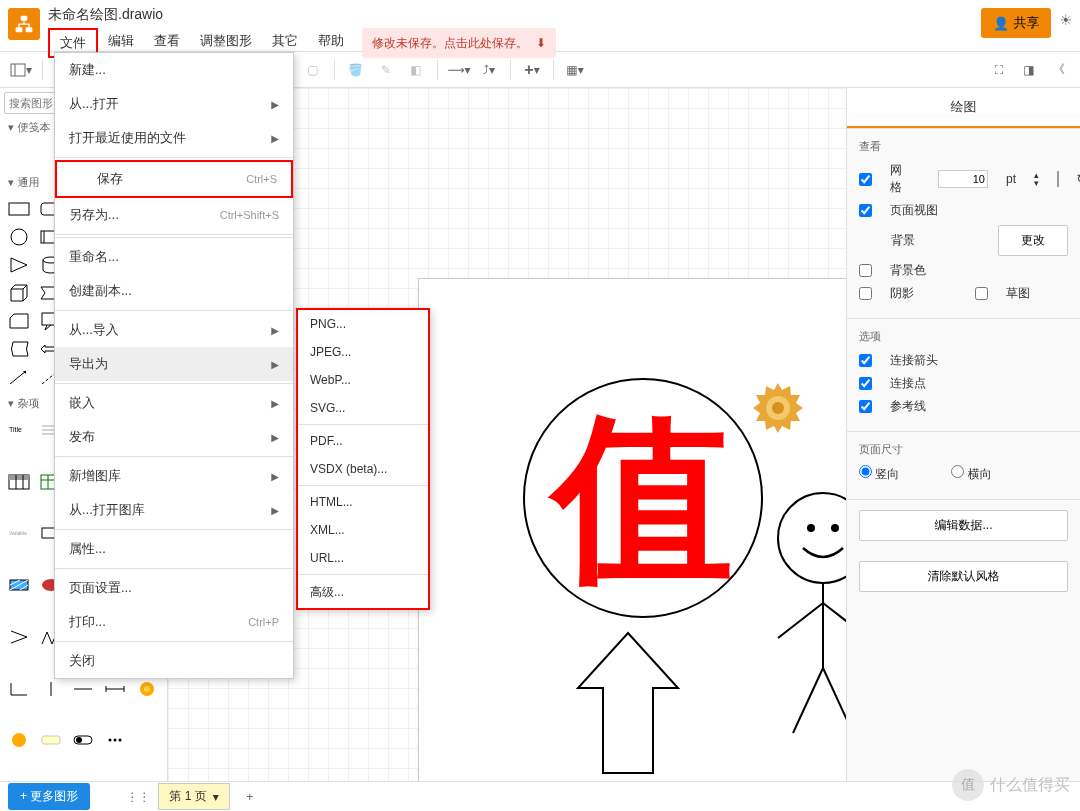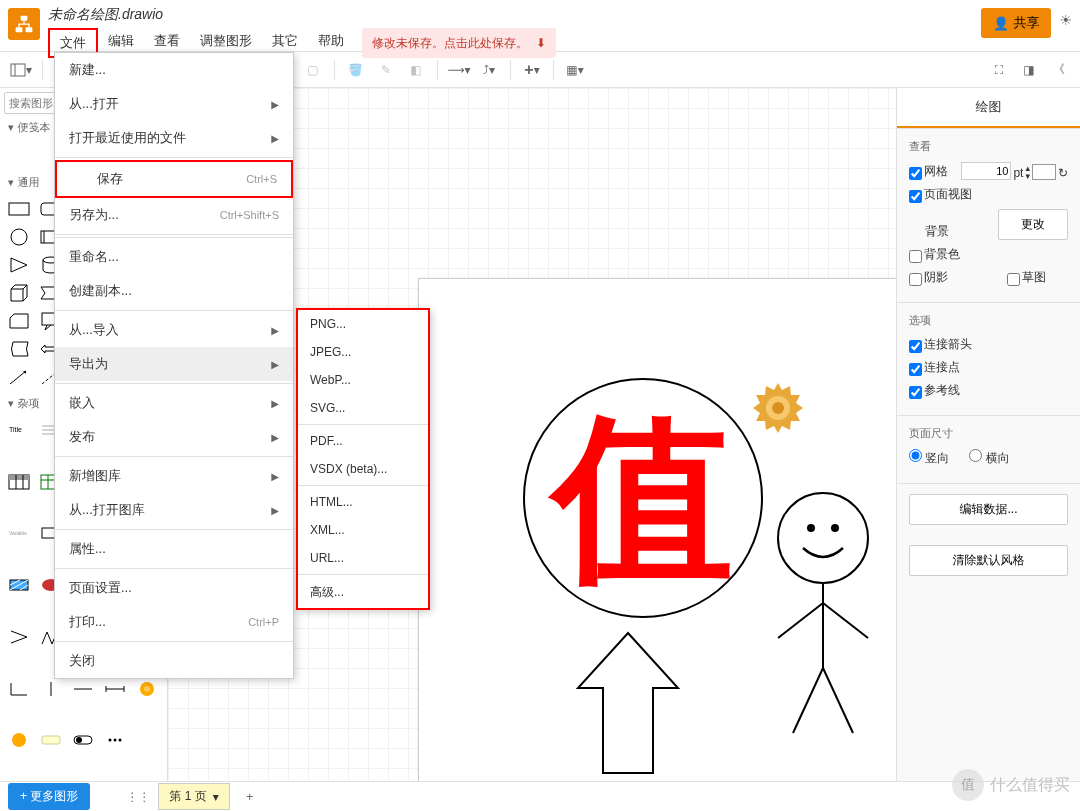--- a/index.html
+++ b/index.html
@@ -3,21 +3,21 @@
   <meta charset="utf-8">
   <style>
     * { box-sizing: border-box; margin: 0; padding: 0; }
     body { font-family: -apple-system, "Helvetica Neue", Arial, sans-serif; font-size: 12px; color: #333; background: #fff; width: 1080px; height: 811px; overflow: hidden; position: relative; }
     
     
     .topbar { height: 52px; display: flex; align-items: flex-start; padding: 4px 8px 0; border-bottom: 1px solid #e0e0e0; }
     .logo { width: 32px; height: 32px; background: #f08705; border-radius: 3px; display: flex; align-items: center; justify-content: center; margin-right: 8px; margin-top: 4px; }
     .logo svg { width: 20px; height: 20px; }
     .top-content { flex: 1; }
-    .filename { font-size: 14px; color: #333; padding: 2px 0 4px; font-style: italic; }
+    .filename { font-size: 14px; color: #333; padding: 2px 0 4px; }
     .menubar { display: flex; gap: 0; }
     .menu-item { padding: 4px 10px; cursor: pointer; font-size: 13px; }
     .menu-item.active { border: 2px solid #ff0000; }
     .save-warning { margin-left: 8px; padding: 3px 10px; background: #ffe6e6; color: #c0392b; border-radius: 3px; font-size: 12px; display: flex; align-items: center; gap: 8px; cursor: pointer; }
     .share-btn { background: #f08705; color: #000; padding: 6px 12px; border-radius: 3px; font-size: 13px; display: flex; align-items: center; gap: 4px; cursor: pointer; margin-top: 4px; }
     .top-icons { margin-left: 8px; margin-top: 8px; font-size: 14px; color: #666; cursor: pointer; }
     
     
     .toolbar { height: 36px; border-bottom: 1px solid #e0e0e0; display: flex; align-items: center; padding: 0 8px; gap: 4px; }
     .tool-btn { width: 26px; height: 26px; display: flex; align-items: center; justify-content: center; cursor: pointer; color: #666; border-radius: 2px; }
@@ -42,27 +42,27 @@
     .page-rect { position: absolute; left: 250px; top: 190px; width: 630px; height: 600px; background: #fff; border: 1px solid #ccc; box-shadow: 2px 2px 6px rgba(0,0,0,0.1); }
     
     
     .zhi-circle { position: absolute; left: 355px; top: 290px; width: 240px; height: 240px; border: 2px solid #000; border-radius: 50%; background: #fff; display: flex; align-items: center; justify-content: center; }
     .zhi-char { font-size: 180px; font-weight: bold; color: #ff0000; font-family: "Microsoft YaHei", sans-serif; line-height: 1; }
     .gear { position: absolute; left: 580px; top: 290px; width: 60px; height: 60px; }
     .stick-figure { position: absolute; left: 595px; top: 400px; }
     .arrow-shape { position: absolute; left: 400px; top: 540px; }
     
     
-    .sidebar-right { width: 184px; border-left: 1px solid #e0e0e0; background: #f9f9f9; }
+    .sidebar-right { width: 234px; border-left: 1px solid #e0e0e0; background: #f9f9f9; }
     .right-tabs { display: flex; border-bottom: 1px solid #e0e0e0; }
     .right-tab { flex: 1; padding: 10px; text-align: center; font-size: 13px; cursor: pointer; background: #eee; }
     .right-tab.active { background: #fff; border-bottom: 2px solid #f08705; }
     .panel-section { padding: 10px 12px; }
     .panel-title { font-size: 11px; color: #666; margin-bottom: 8px; }
-    .panel-row { display: flex; align-items: flex-end; gap: 2px; margin-bottom: 6px; font-size: 12px; }
+    .panel-row { display: flex; align-items: center; gap: 18px; margin-bottom: 6px; font-size: 12px; }
     .panel-row input[type=checkbox] { cursor: pointer; }
     .panel-input { width: 50px; padding: 2px; border: 1px solid #ccc; font-size: 11px; text-align: right; }
     .panel-btn { width: 100%; padding: 6px; border: 1px solid #ccc; background: #fff; cursor: pointer; font-size: 12px; border-radius: 2px; }
     .panel-select { width: 100%; padding: 4px; border: 1px solid #ccc; font-size: 12px; }
     .color-swatch { width: 24px; height: 16px; border: 1px solid #999; background: #fff; cursor: pointer; }
     
     
     .dropdown { position: absolute; background: #fff; border: 1px solid #ccc; box-shadow: 2px 2px 8px rgba(0,0,0,0.2); z-index: 100; }
     .dd-file { left: 54px; top: 52px; width: 240px; }
     .dd-item { padding: 8px 14px; font-size: 13px; cursor: pointer; display: flex; justify-content: space-between; align-items: center; }

